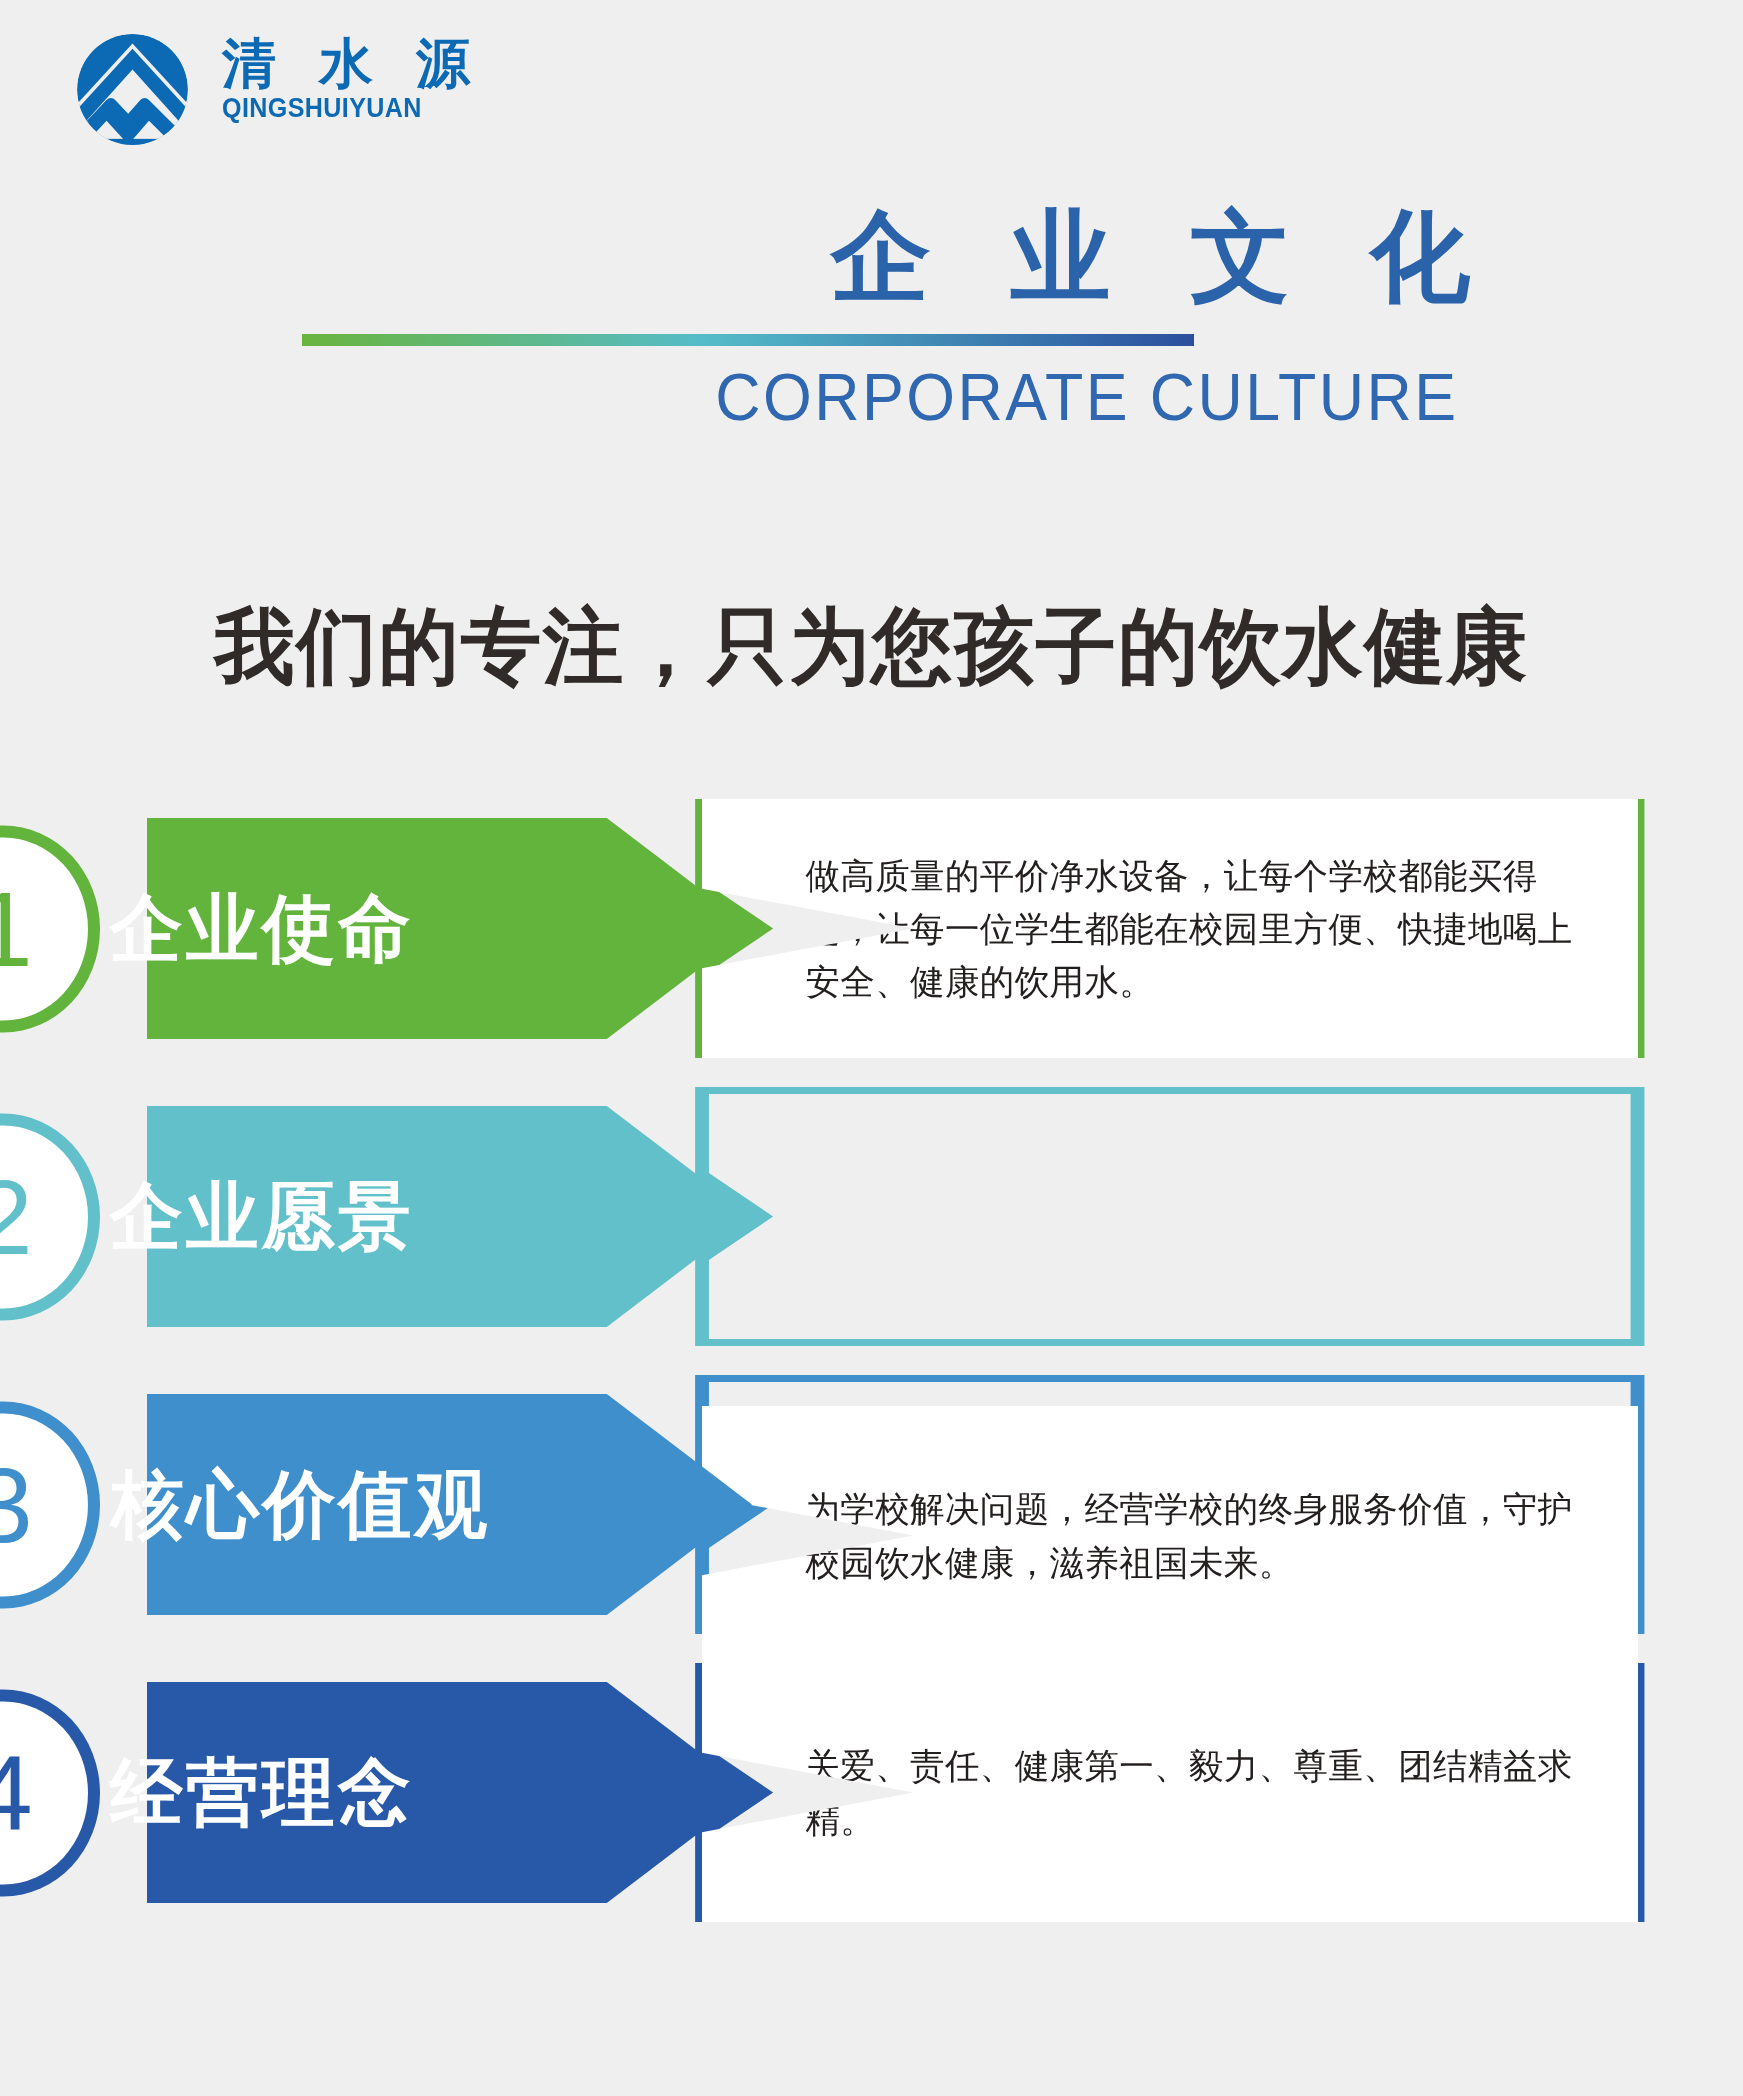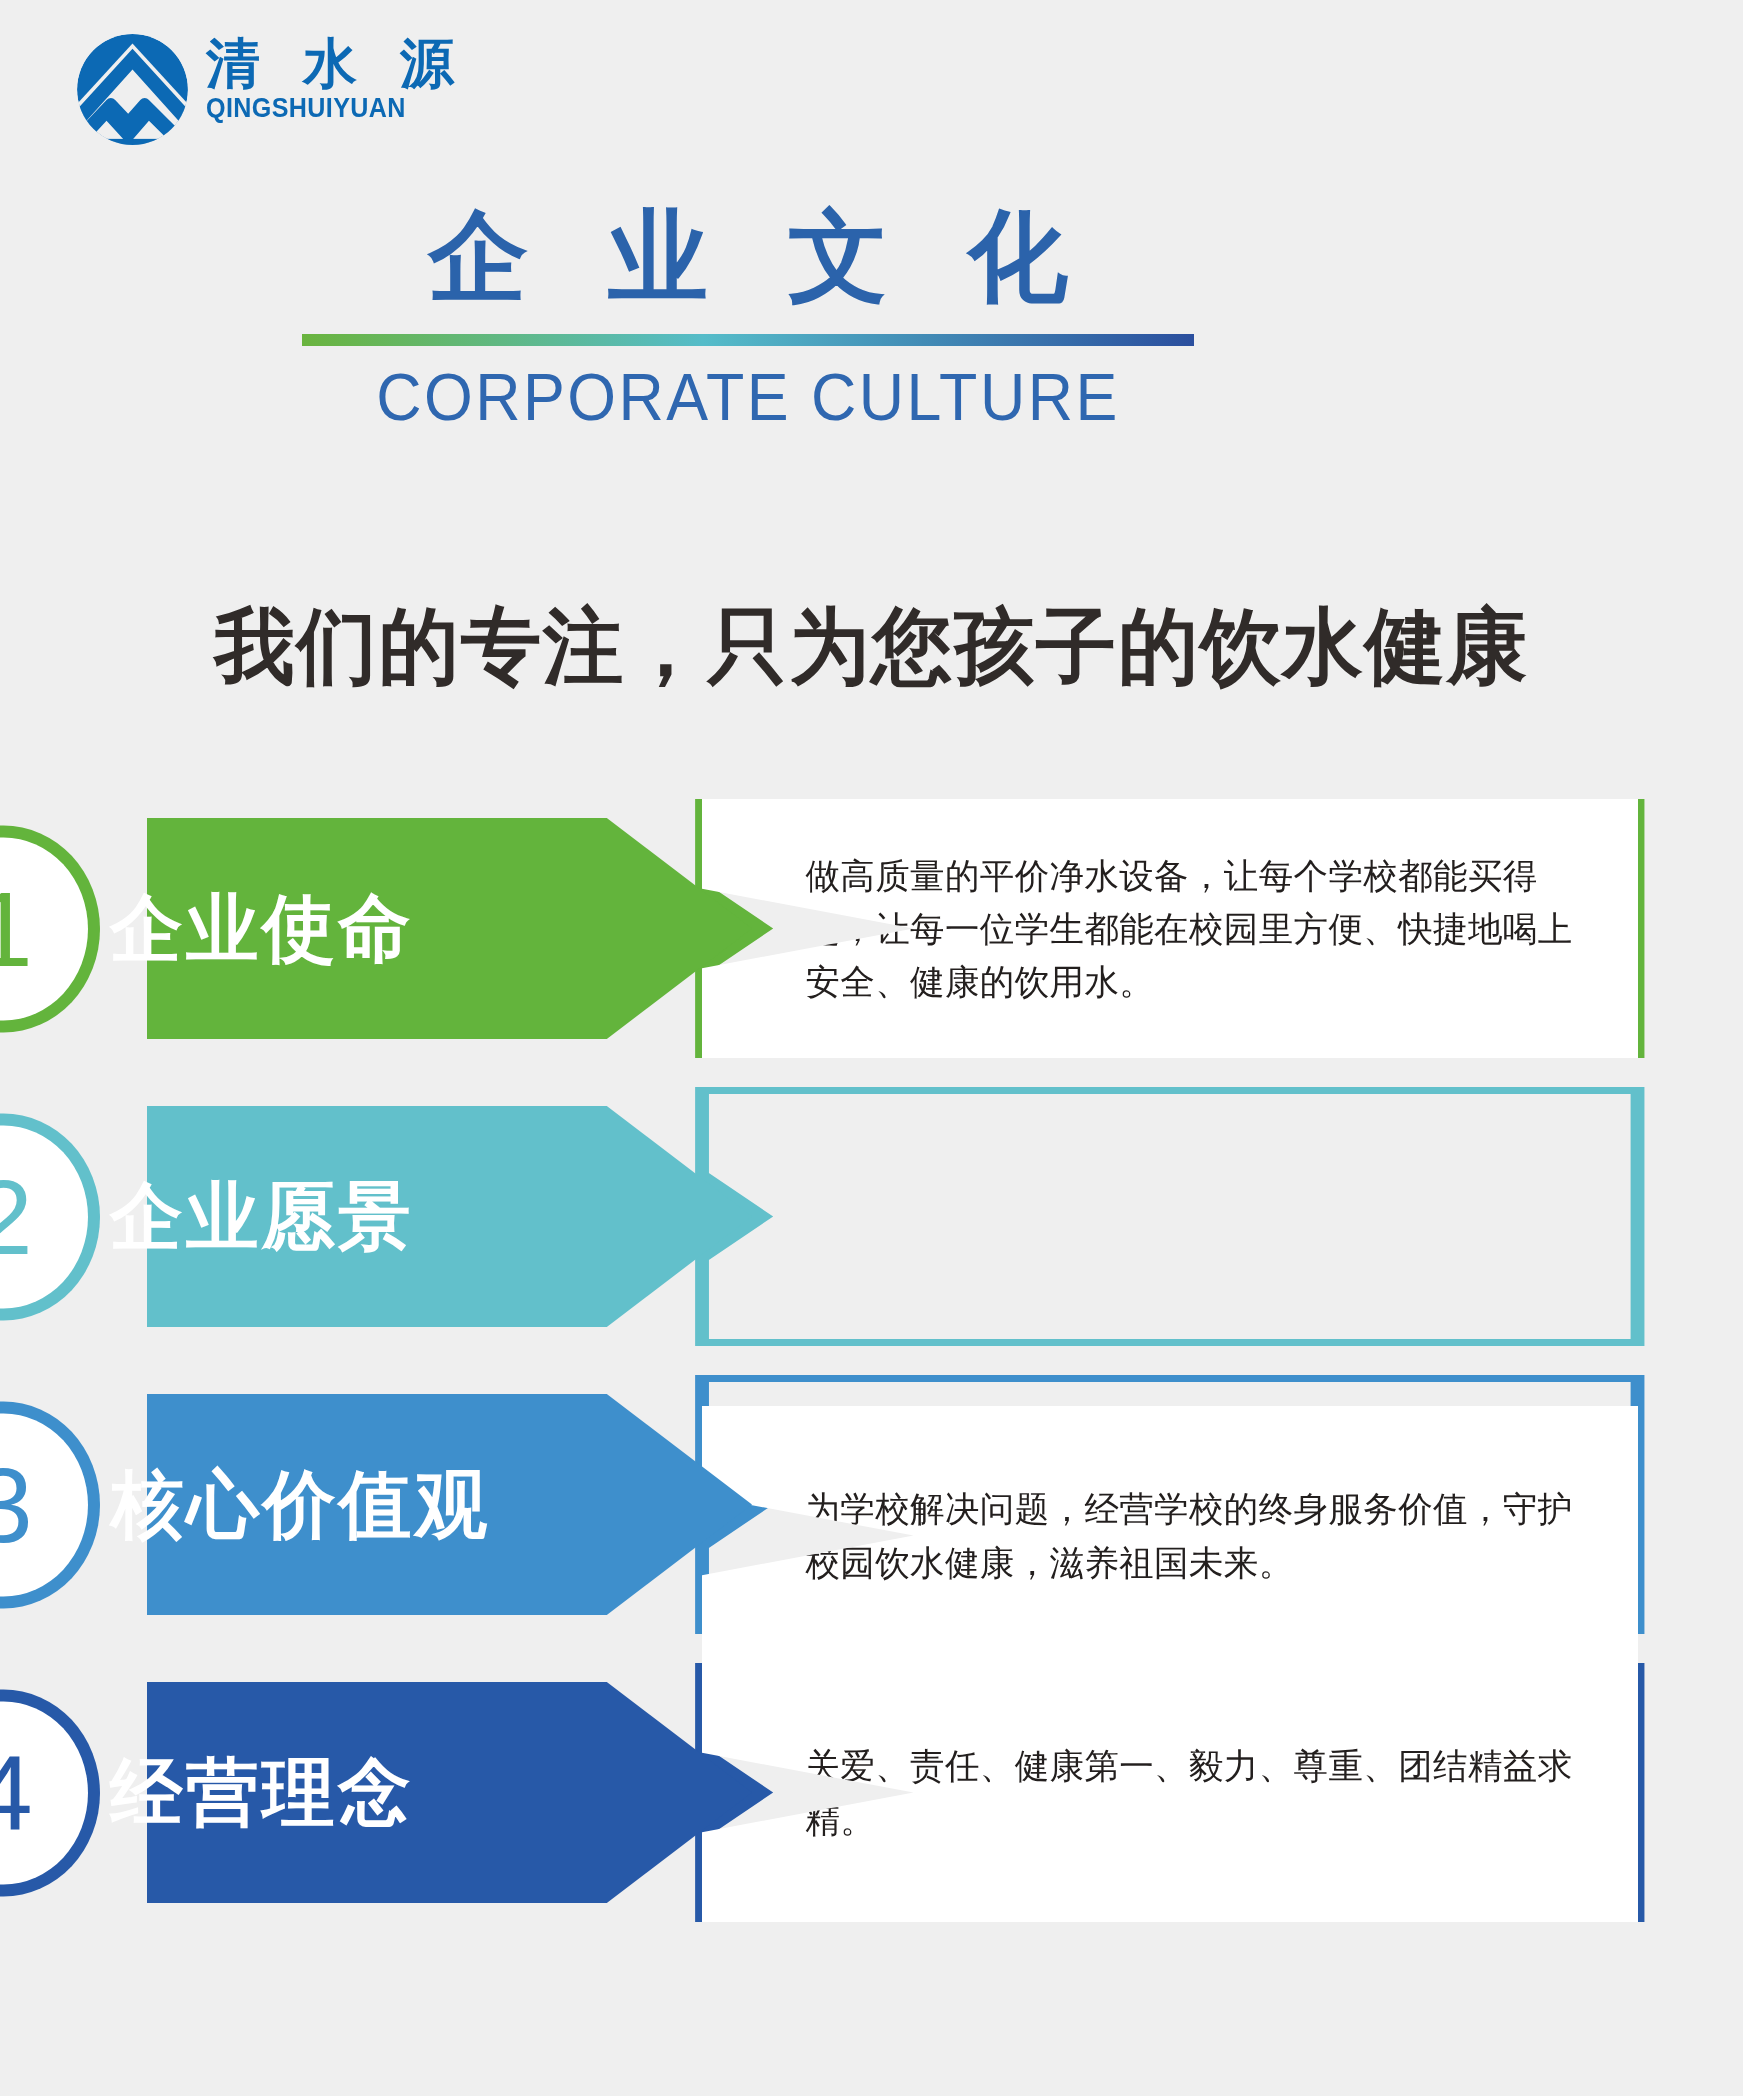--- a/index.html
+++ b/index.html
@@ -18,21 +18,21 @@
   
   #logo-block {
     position: absolute;
     left: 71px;
     top: 28px;
     display: flex;
     align-items: flex-start;
   }
   #logo-mark { width: 123px; height: 123px; flex: 0 0 auto; }
   #logo-words {
-    margin-left: 12px;
+    margin-left: 28px;
     display: flex;
     flex-direction: column;
     justify-content: flex-start;
     padding-top: 7px;
   }
   #logo-cn {
     font-size: 54px;
     font-weight: 700;
     color: #0c69b4;
     letter-spacing: 14px;
@@ -45,21 +45,21 @@
     color: #0c69b4;
     letter-spacing: 0.4px;
     line-height: 1;
     margin-top: 3.5px;
     transform: scaleX(0.93);
     transform-origin: left center;
     white-space: nowrap;
   }
 
   
-  #header { position: absolute; left: 0; top: 197px; width: 1496px; text-align: center; }
+  #header { position: absolute; left: 0; top: 197px; width: 1496px; text-align: right; }
   #title-cn {
     font-size: 100px;
     font-weight: 700;
     color: #2b63ab;
     letter-spacing: 26px;
     line-height: 1.18;
     text-indent: 26px;
   }
   #title-rule {
     width: 892px;

